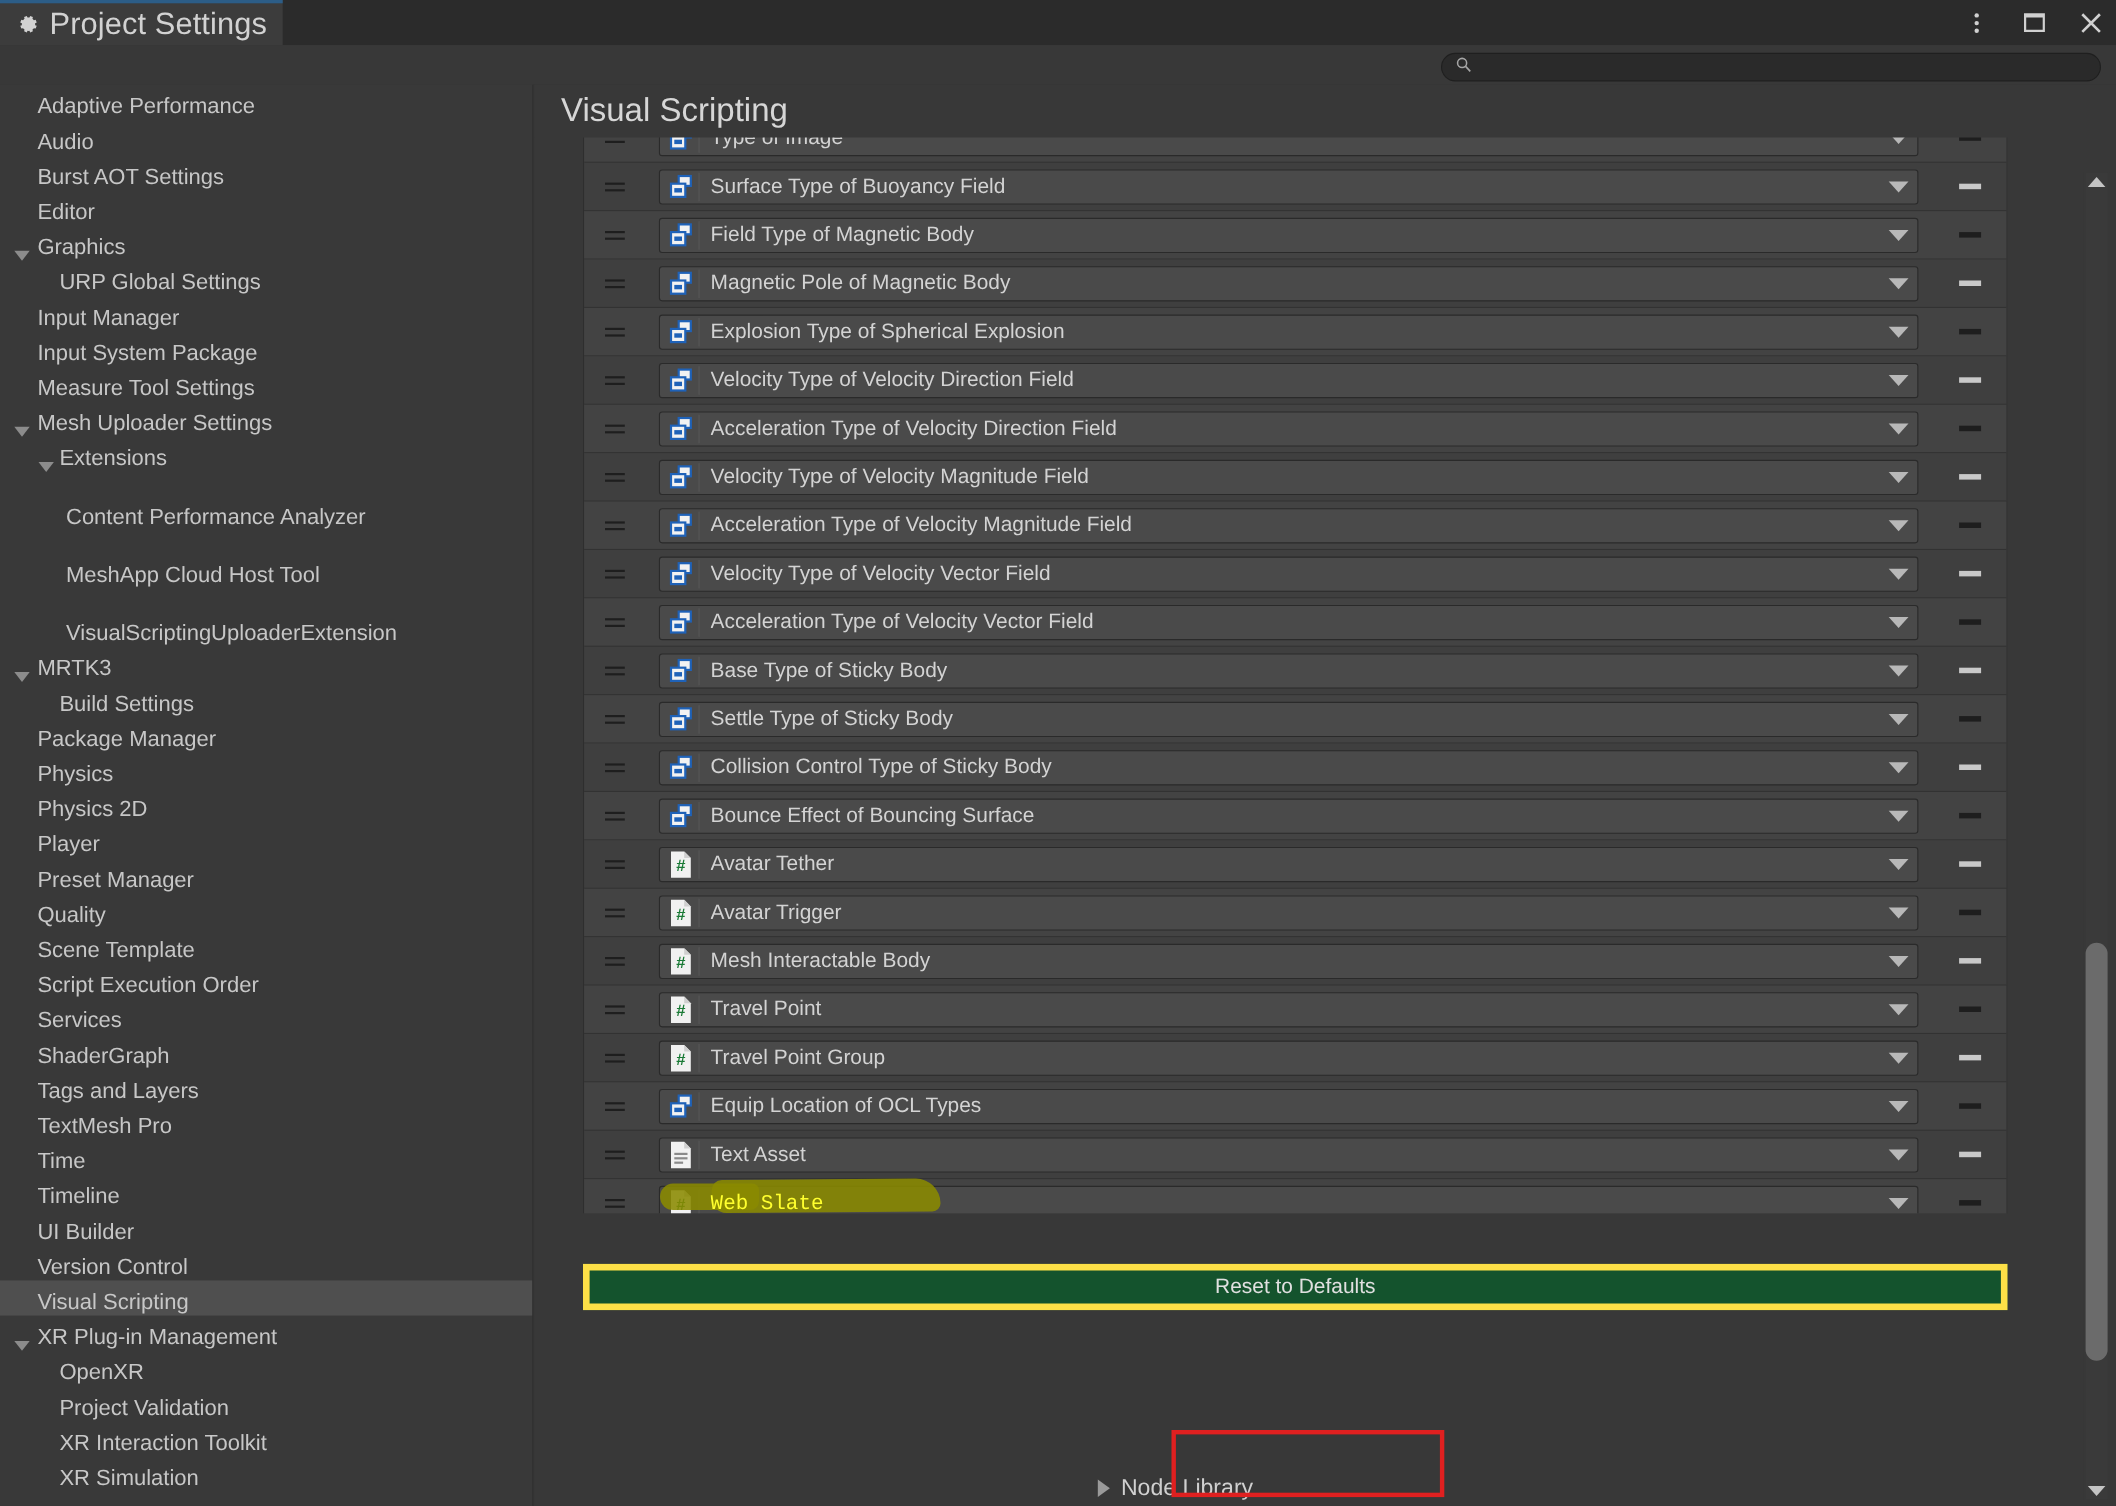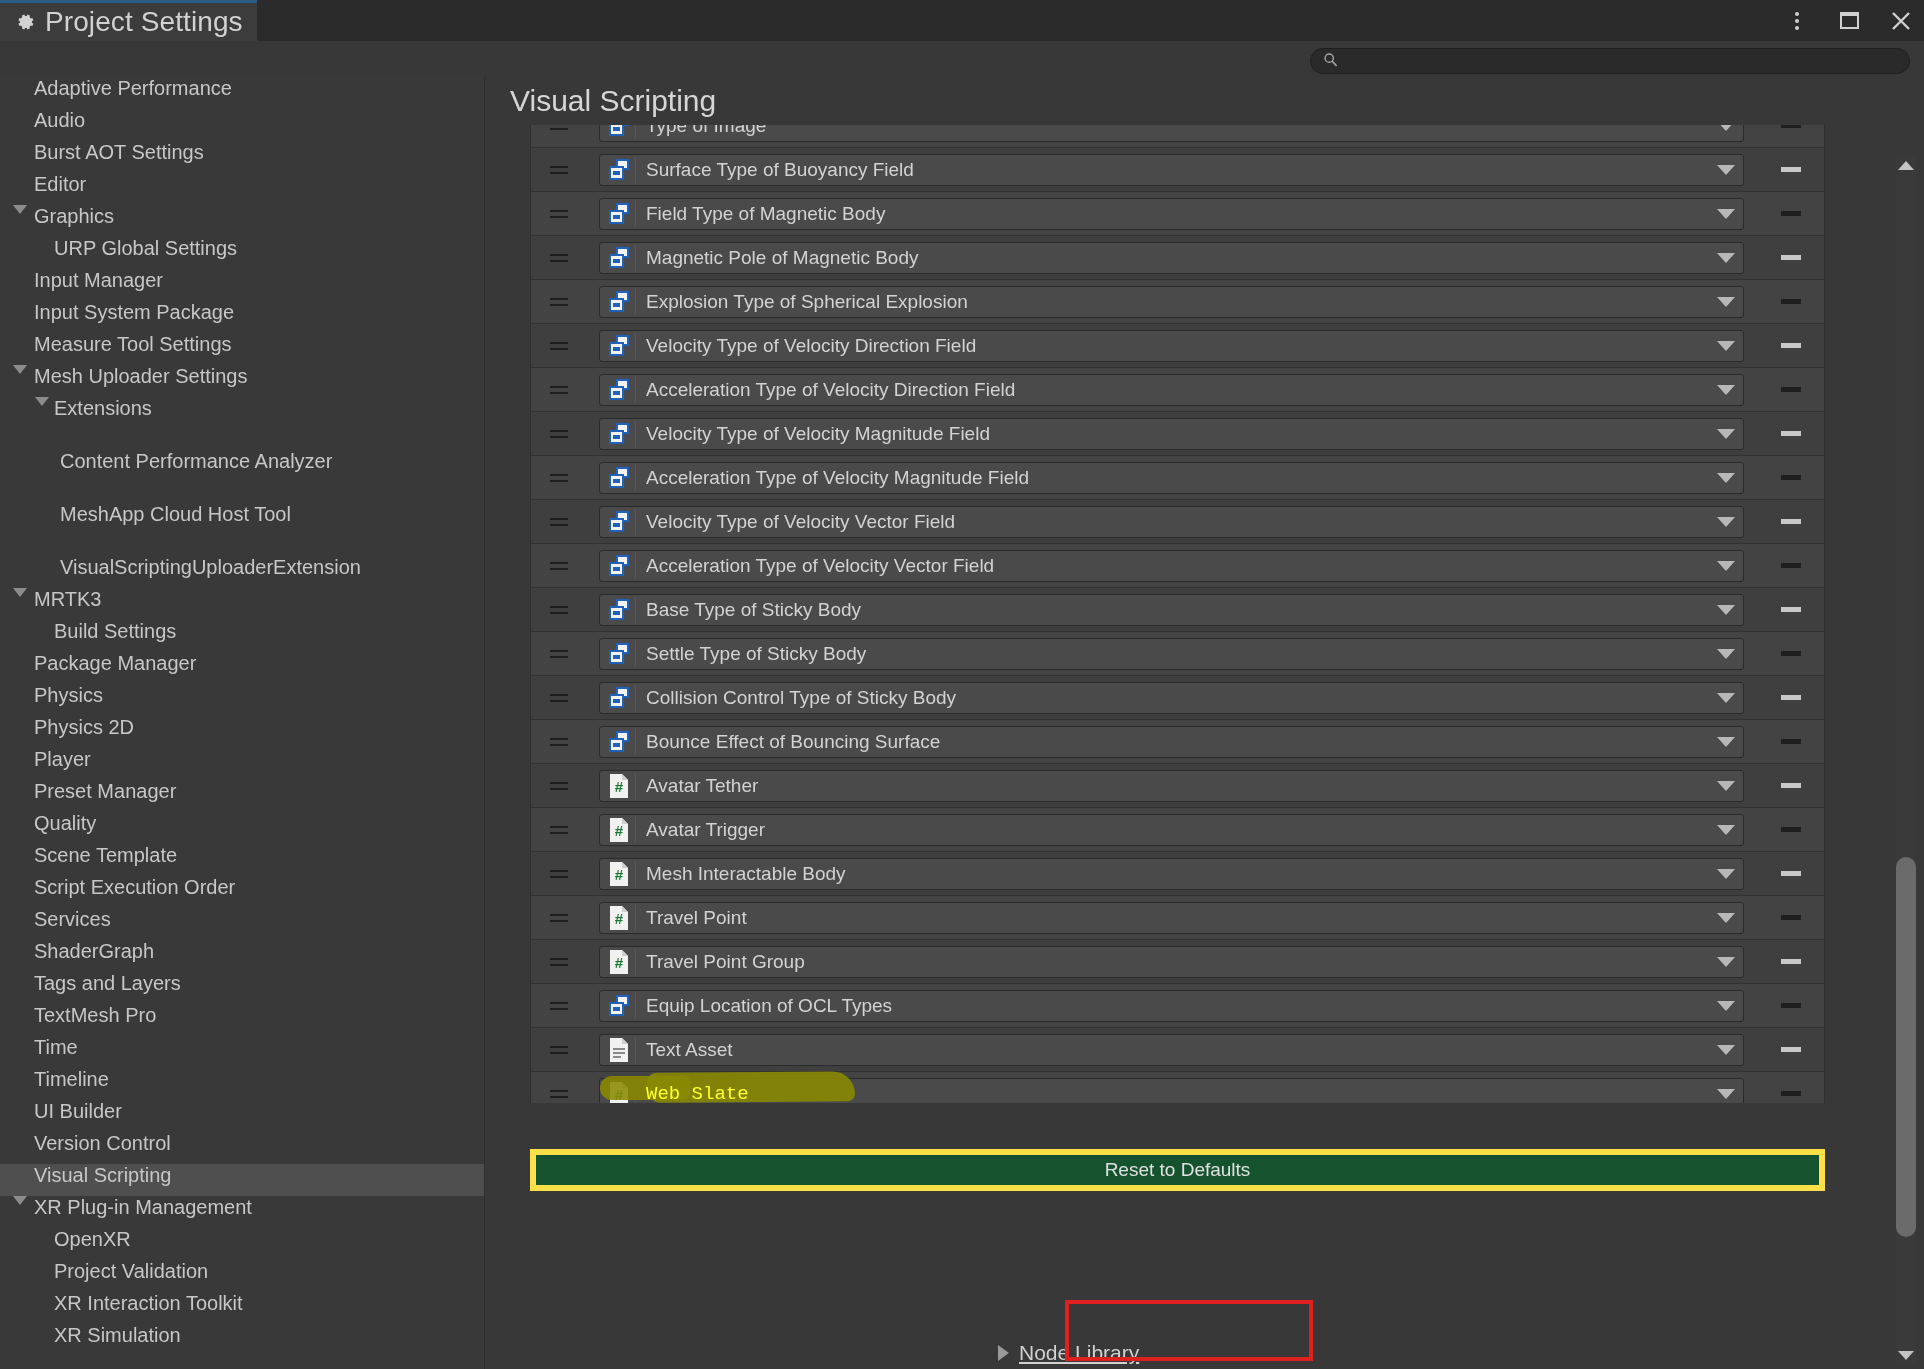--- a/index.html
+++ b/index.html
@@ -51,21 +51,21 @@
     width: 540px;
   }
 
   
   .sidebar {
     position: absolute; top: 77px; left: 0; width: 485px; bottom: 0;
     background: #393939; border-right: 1px solid #2e2e2e;
     overflow: hidden;
   }
   .nav-item {
-    height: 32px; display: flex; align-items: flex-start;
+    height: 32px; display: flex; align-items: flex-end;
     font-size: 20px; color: #c7c7c7; white-space: nowrap;
     padding-left: 10px; cursor: default;
   }
   .nav-item.sel { background: #4f4f4f; }
   .nav-tri {
     width: 20px; min-width: 20px; display: flex; align-items: center; justify-content: center;
     margin-right: 2px;
   }
   .nav-tri.down::before {
     content: ""; border-left: 7px solid transparent; border-right: 7px solid transparent;
@@ -136,21 +136,21 @@
   .bigbtn {
     background: #14532d; border: 6px solid #fde047;
     height: 42px; display: flex; align-items: center; justify-content: center;
     font-size: 19px; color: #e0e0e0;
   }
   .reset-wrap { position: absolute; left: 44px; right: 99px; top: 1072px; }
 
   .foldout {
     position: absolute; left: 512px; top: 1264px;
     display: flex; align-items: center; gap: 10px;
-    font-size: 21px; color: #d0d0d0; text-decoration: underline;
+    font-size: 21px; color: #d0d0d0;
   }
   .foldout .tri {
     border-top: 8px solid transparent; border-bottom: 8px solid transparent;
     border-left: 11px solid #9a9a9a; display: block;
   }
 
   
   .ann-rect {
     position: absolute; left: 1065px; top: 1300px; width: 248px; height: 61px;
     border: 4px solid #e02020; pointer-events: none; z-index: 40;

